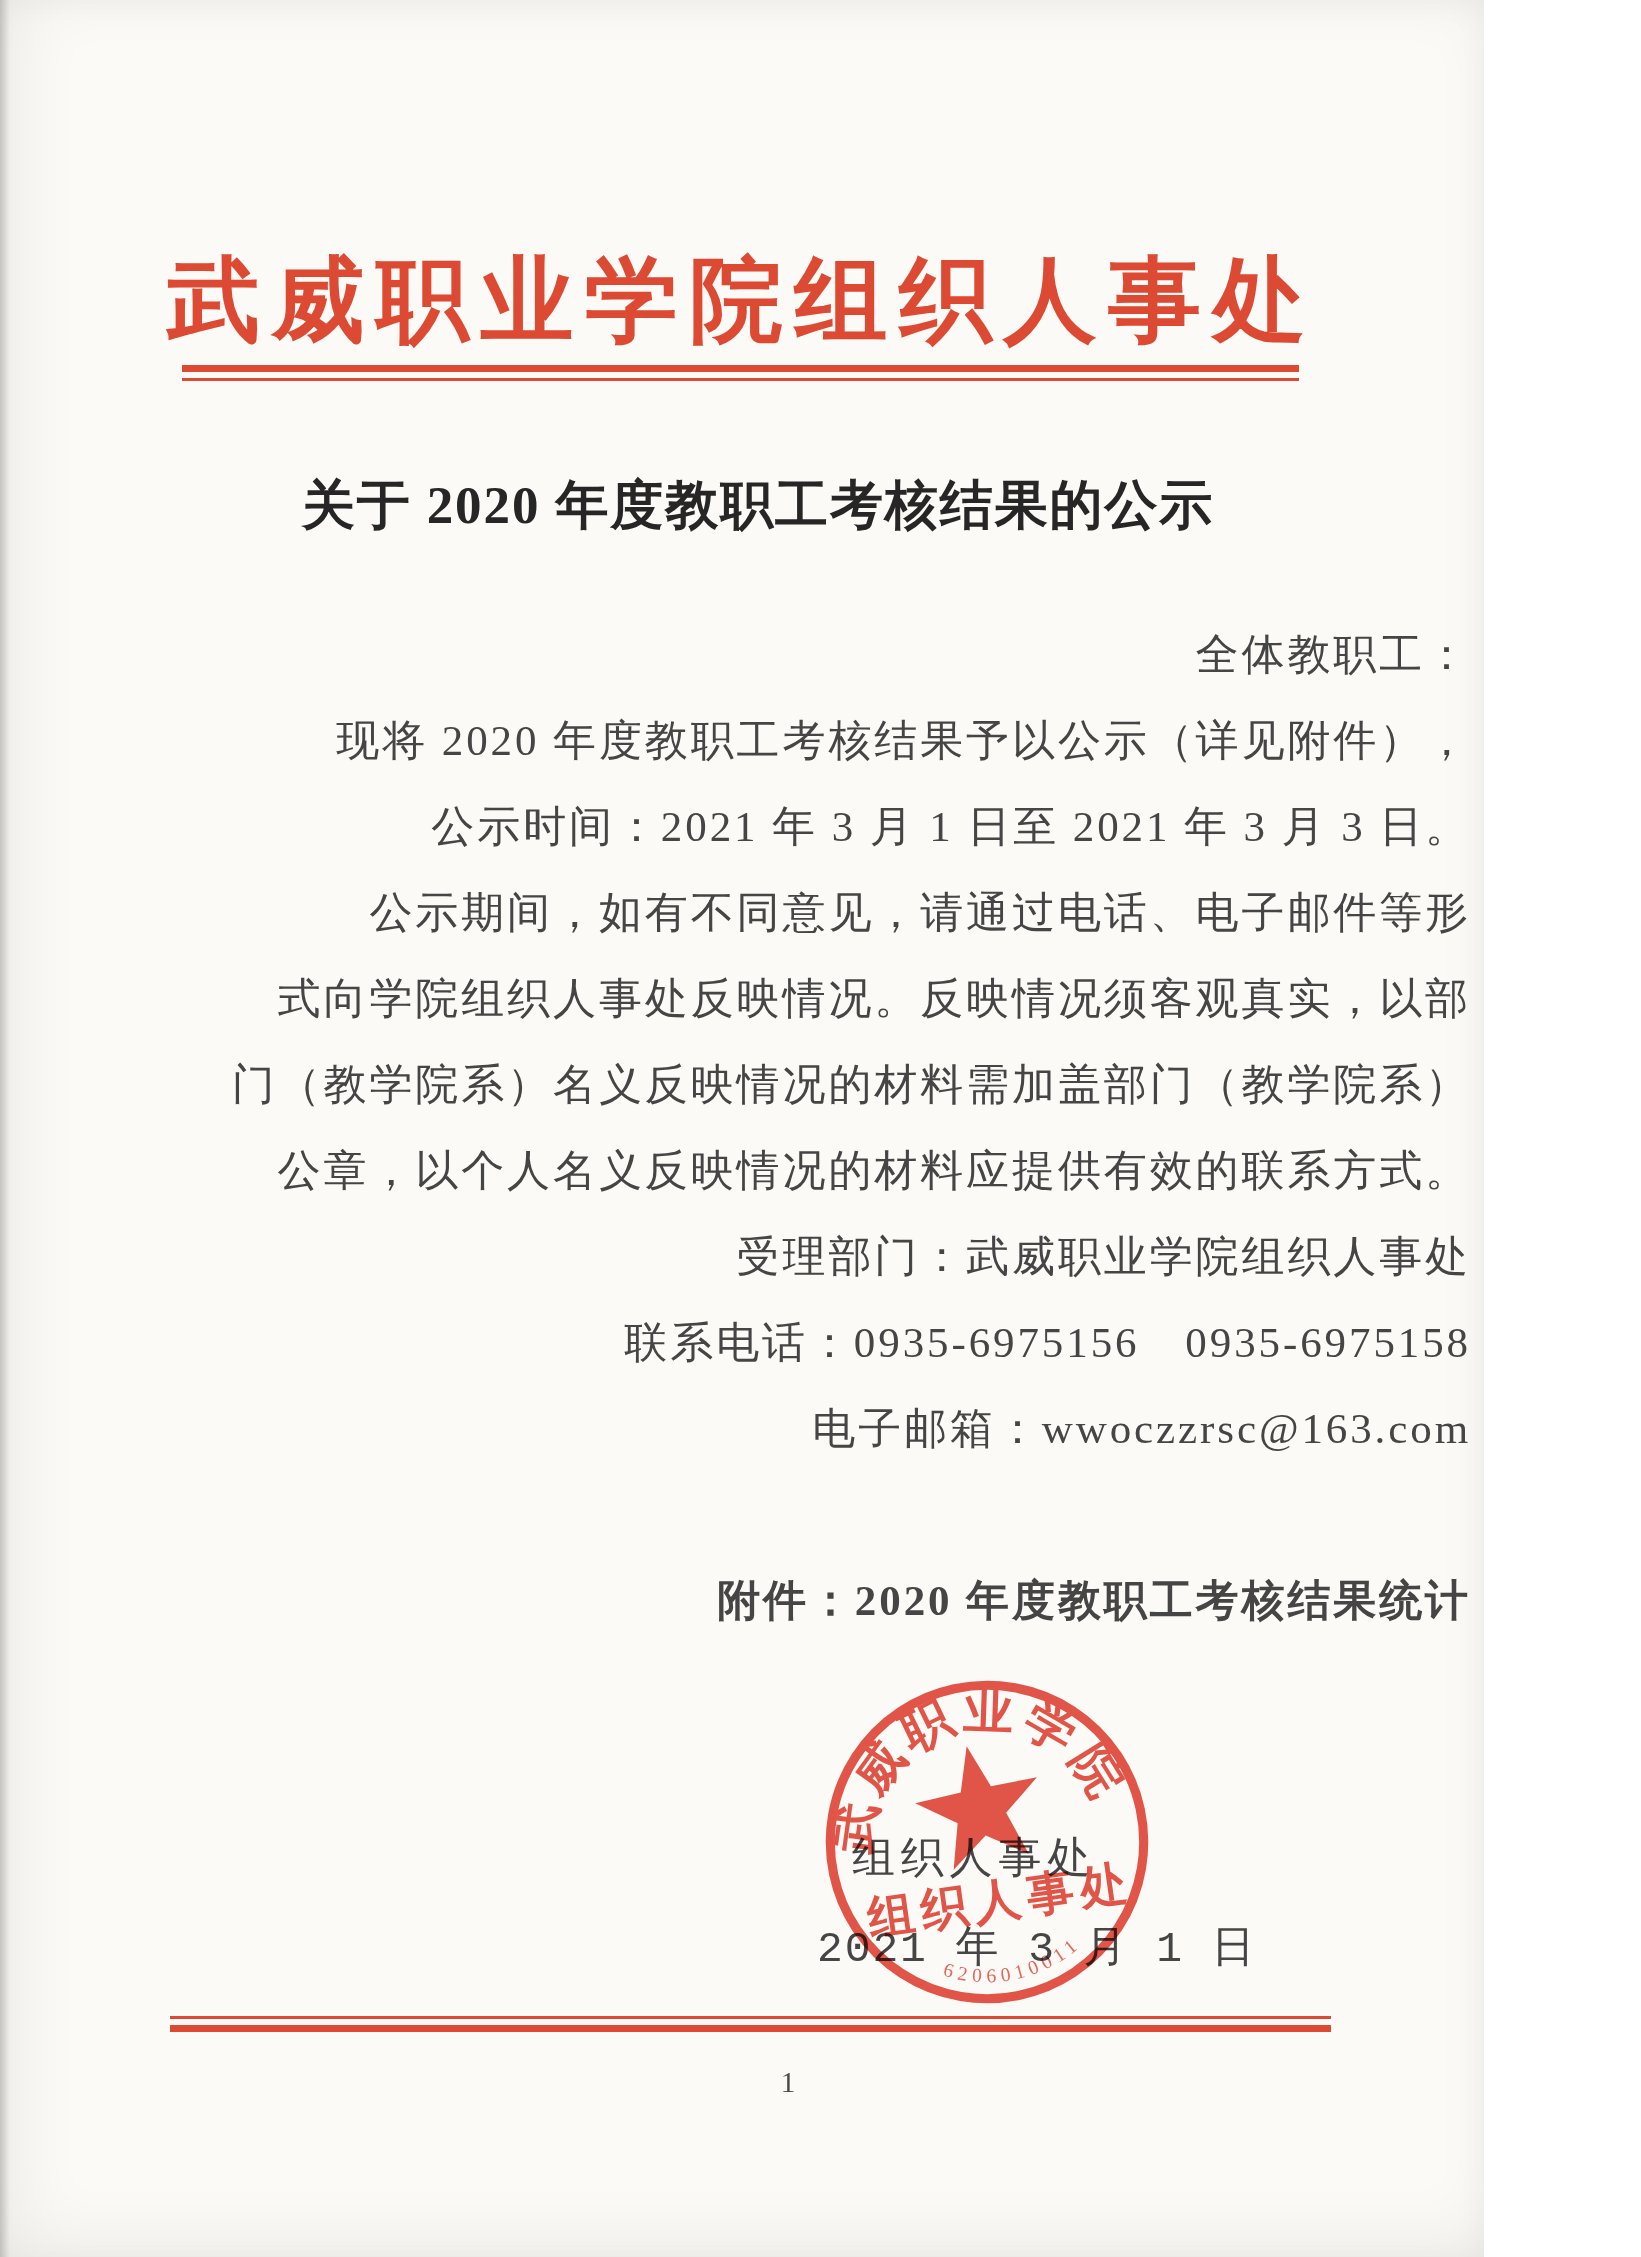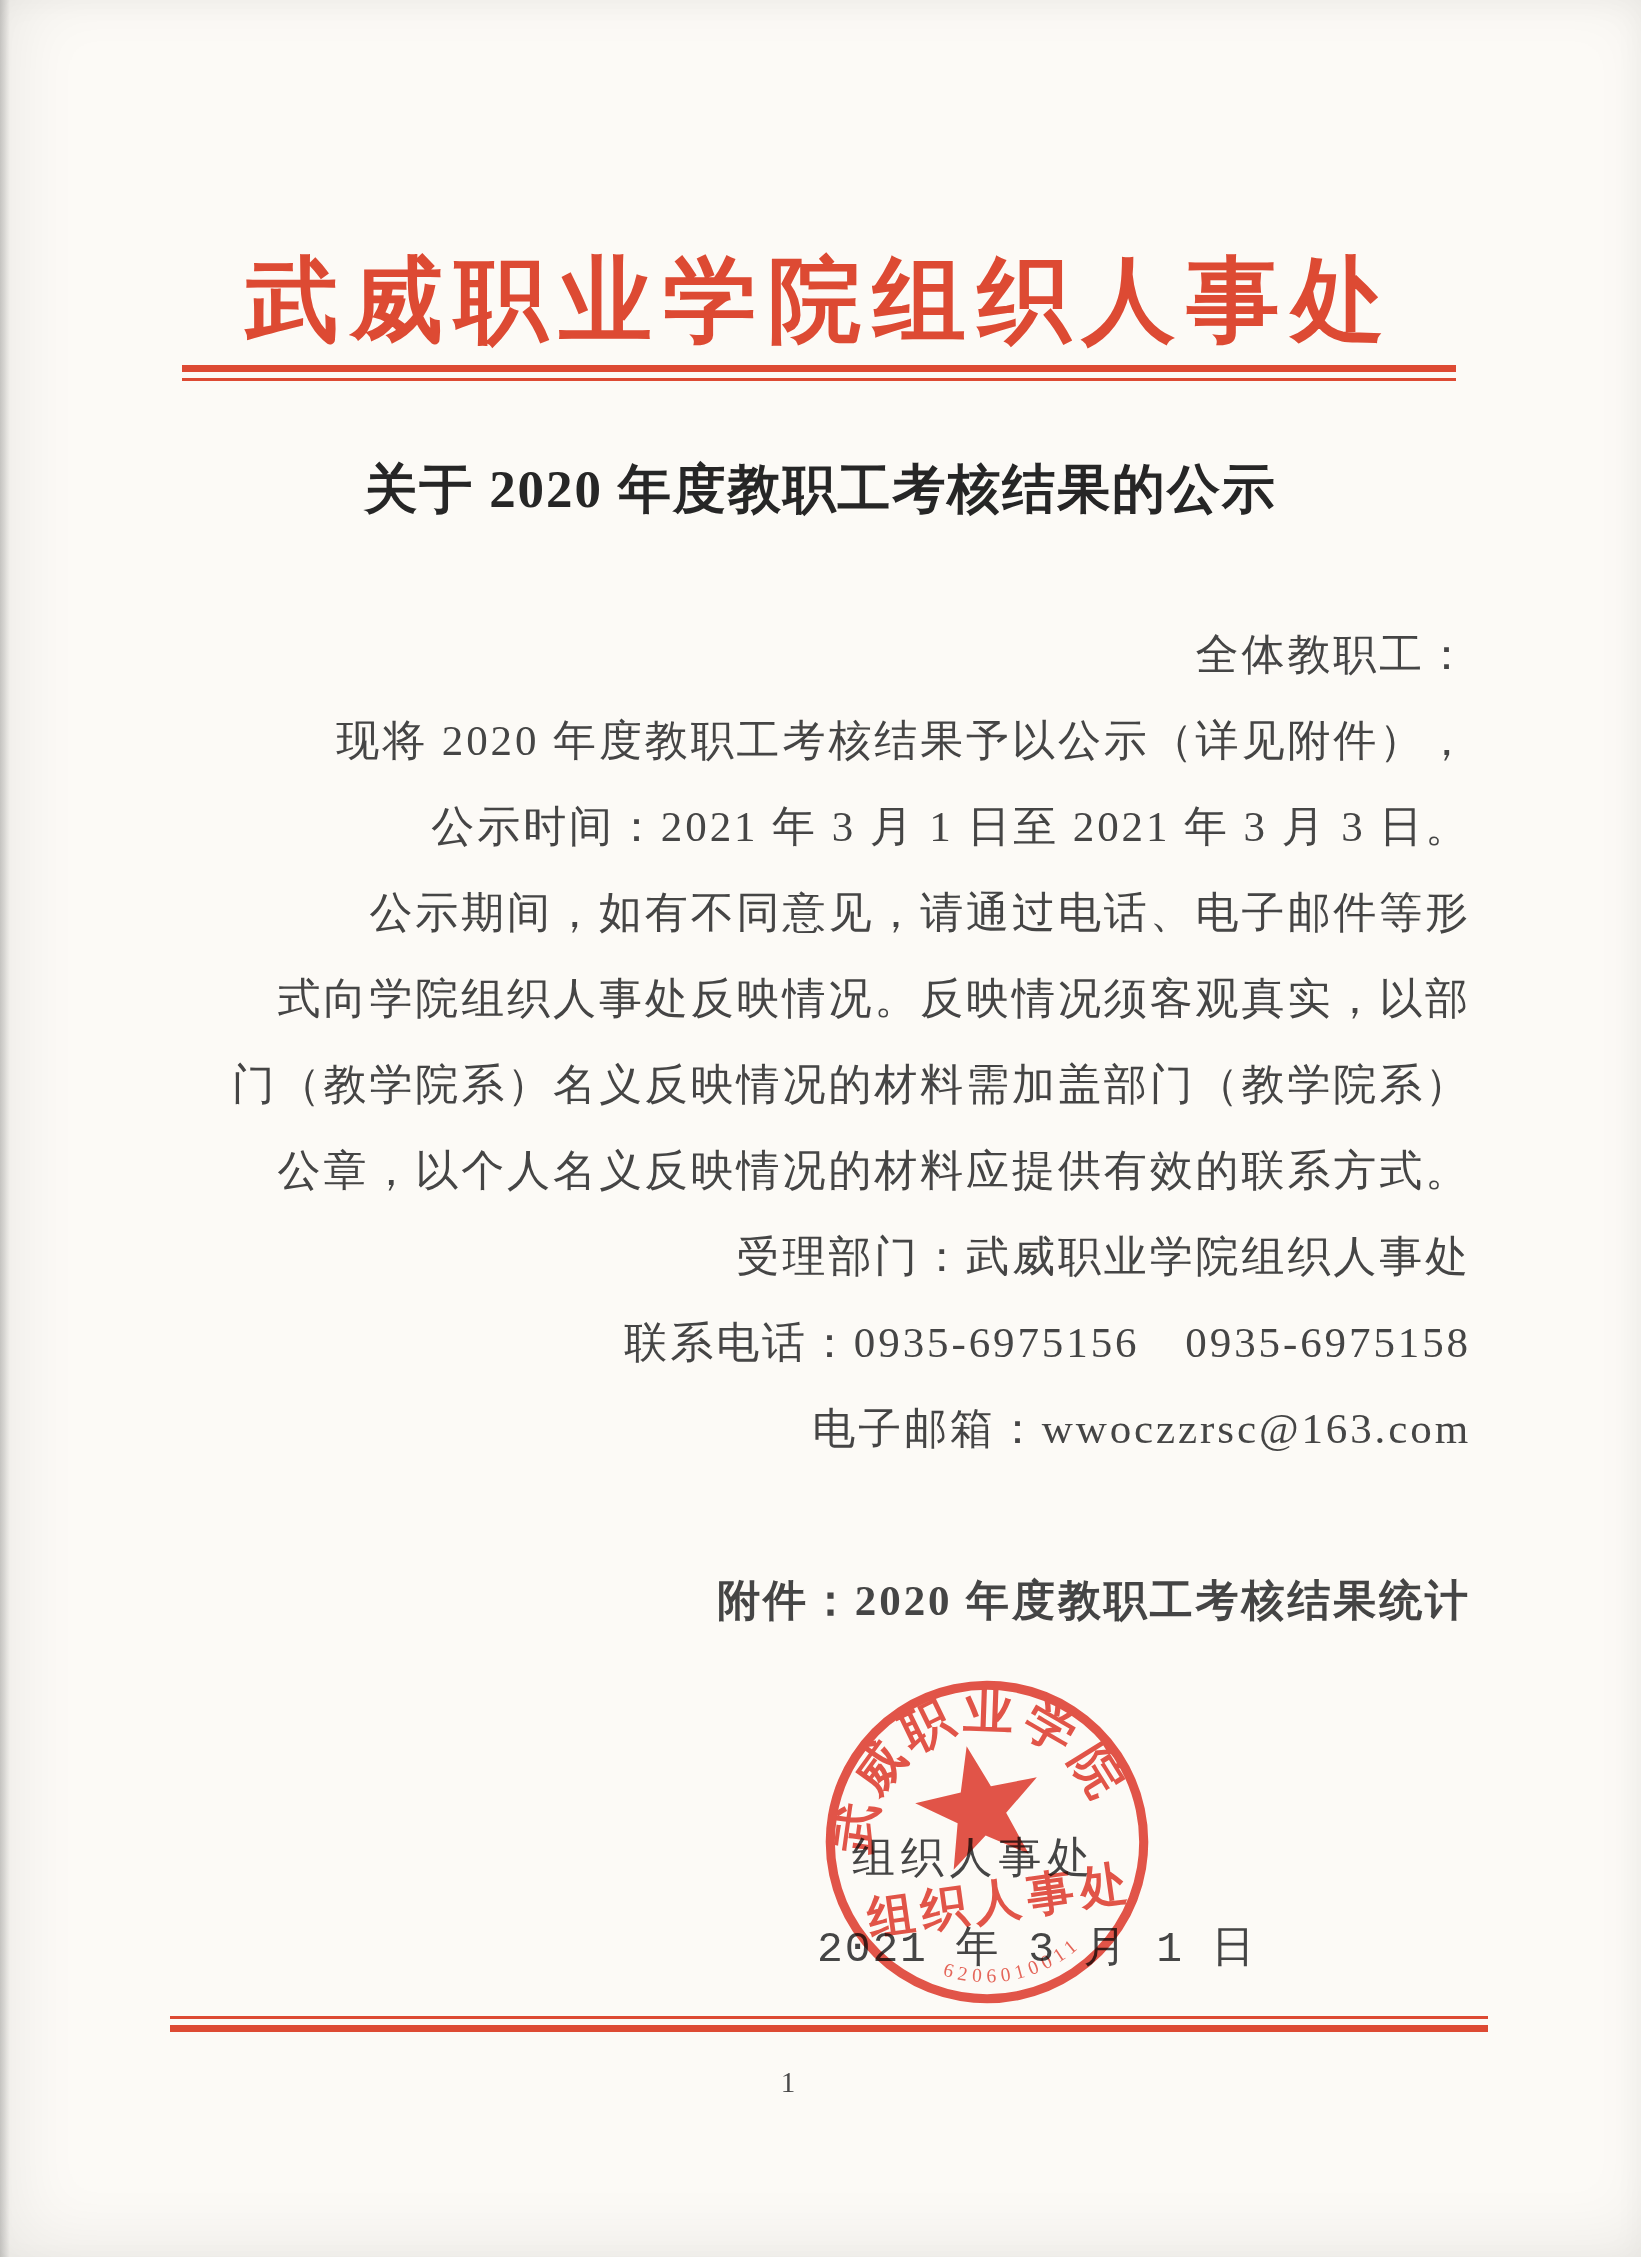--- a/index.html
+++ b/index.html
@@ -4,36 +4,36 @@
 <style>
   :root{
     --accent-red:#dd4a33;
     --stamp-red:#e03a2c;
     --ink:#454545;
     --title-ink:#262626;
     --paper:#fcfaf6;
   }
   html,body{margin:0;padding:0;background:#ffffff;}
   .page{
-    position:relative;width:1641px;height:2257px;background:var(--paper);
+    position:relative;width:1484px;height:2257px;background:var(--paper);
     font-family:"Liberation Serif","DejaVu Serif",serif;overflow:hidden;
     box-shadow:inset 15.4px -11.6px 68px rgba(0,0,0,.07), inset -3.9px 3.9px 29px rgba(0,0,0,.03);
   }
   .scan-edge{
     position:absolute;left:0;top:0;bottom:0;width:9.7px;
     background:linear-gradient(to right, rgba(90,90,90,.28), rgba(90,90,90,0));
   }
   .masthead{
     position:absolute;top:238px;left:0;width:100%;text-align:center;
     font-size:93px;font-weight:700;color:var(--accent-red);letter-spacing:11.6px;white-space:nowrap;
   }
   .rule-a{position:absolute;top:365px;left:182px;right:185px;height:6.8px;background:var(--accent-red);}
   .rule-b{position:absolute;top:378px;left:182px;right:185px;height:2.9px;background:var(--accent-red);}
   .doc-title{
-    position:absolute;top:454px;left:0;width:100%;margin:0;text-align:center;
+    position:absolute;top:454px;left:0;width:100%;margin:16px;text-align:center;
     font-size:53px;font-weight:700;color:var(--title-ink);letter-spacing:1.9px;white-space:nowrap;
   }
   .body-block{
     position:absolute;top:612px;left:225px;width:1246px;
     font-size:43px;color:var(--ink);letter-spacing:2.9px;text-align:right;
   }
   .line{height:86px;line-height:86px;white-space:pre;}
   .attachment{margin-top:86px;font-weight:bold;}
   .signature{position:absolute;top:1815px;left:0;width:1641px;font-size:43px;color:var(--ink);}
   .sig-dept{position:absolute;top:0;left:852px;height:86px;line-height:86px;letter-spacing:5.8px;white-space:pre;}

